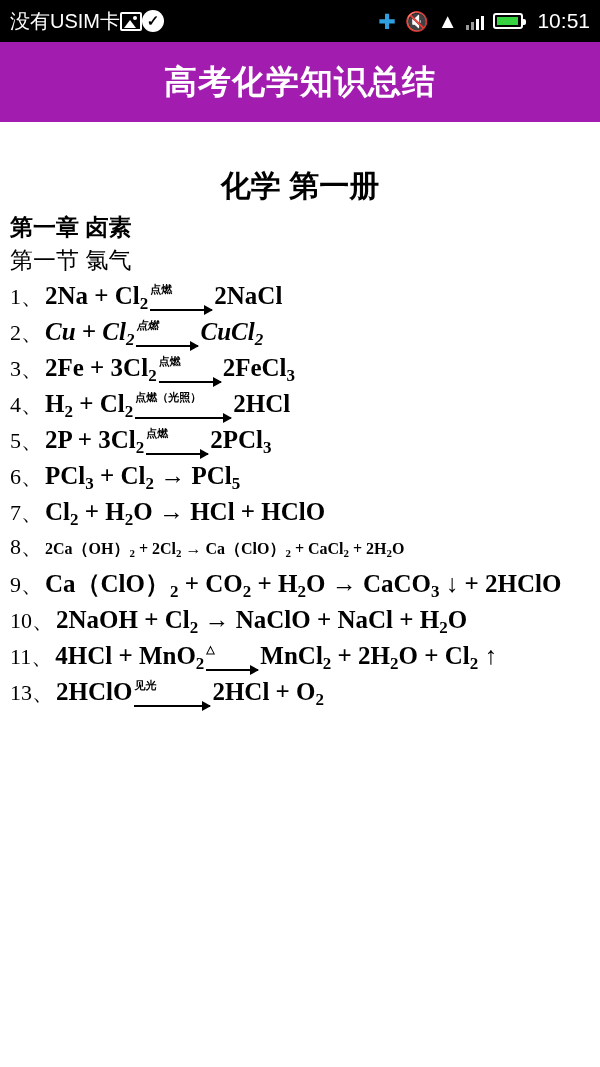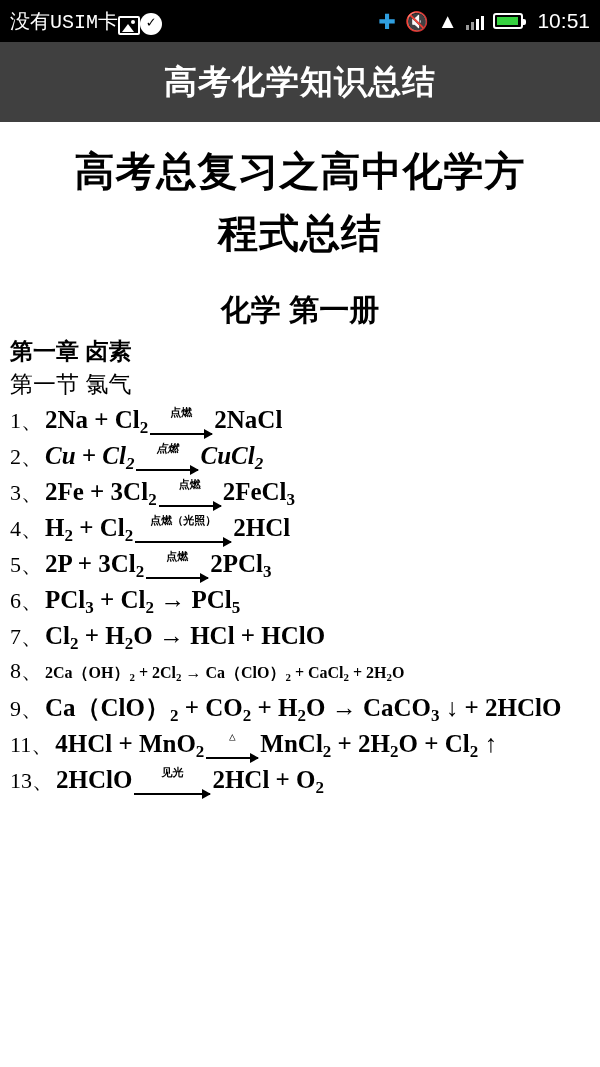--- a/index.html
+++ b/index.html
@@ -14,23 +14,22 @@
     height: 42px;
     background: #000000;
     color: #ffffff;
     display: flex;
     align-items: center;
     padding: 0 10px;
     font-size: 20px;
   }
   .status-left {
     display: flex;
-    align-items: flex-end;
+    align-items: center;
     flex: 0 0 auto;
-    font-family: Liberation Mono, monospace;
   }
   .status-carrier { font-size: 20px; letter-spacing: 0; }
   .status-mid { flex: 1 1 auto; }
   .status-right {
     display: flex;
     align-items: center;
     gap: 9px;
     flex: 0 0 auto;
   }
   .ico { display: inline-block; line-height: 1; }
@@ -71,21 +70,21 @@
   .battery:after {
     content: ""; position: absolute; right: -5px; top: 4px;
     width: 3px; height: 6px; background: #ffffff; border-radius: 0 2px 2px 0;
   }
   .battery span { display: block; height: 100%; width: 92%; background: #36d13f; }
   .status-clock { font-size: 21px; margin-left: 5px; }
 
   
   .appbar {
     height: 80px;
-    background: #404040;
+    background: #a21caf;
     display: flex;
     align-items: center;
     justify-content: center;
     text-align: right;
   }
   .appbar-title {
     color: #ffffff;
     font-size: 33px;
     font-weight: bold;
     letter-spacing: 1px;
@@ -157,25 +156,24 @@
   .arrow {
     display: inline-block;
     position: relative;
     vertical-align: middle;
     margin: 0 2px;
   }
   .arrow .cond {
     display: block;
     font-size: 11px;
     font-weight: bold;
-    text-align: center;
     line-height: 1;
     margin-bottom: 14px;
     white-space: nowrap;
-    font-family: Liberation Mono, monospace;
+    font-family: Liberation Serif, serif;
   }
   .arrow .line {
     display: block;
     height: 2px;
     background: #000;
     position: relative;
   }
   .arrow .line:after {
     content: "";
     position: absolute;
@@ -211,24 +209,20 @@
       </span>
     <span class="status-clock">10:51</span>
   </div>
 </div>
 
 <div class="appbar">
   <div class="appbar-title">高考化学知识总结</div>
 </div>
 
 <div class="content">
-  <div class="doc-title">
-    <div>高考总复习之高中化学方</div>
-    <div>程式总结</div>
-  </div>
 
   <div class="section-head">化学 第一册</div>
   <div class="chapter">第一章  卤素</div>
   <div class="subchapter">第一节  氯气</div>
 
   <div class="eq-list" id="eq-list">
       <div class="eq-row">
         <span class="eq-num">1、</span>
         <span class="eq-body">2Na + Cl<sub>2</sub><span class="arrow" style="width: 62px;"><span class="cond">点燃</span><span class="line"></span></span>2NaCl</span>
       </div>
@@ -255,20 +249,24 @@
       <div class="eq-row">
         <span class="eq-num">7、</span>
         <span class="eq-body">Cl<sub>2</sub> + H<sub>2</sub>O → HCl + HClO</span>
       </div>
       <div class="eq-row stacked"><span class="eq-num">8、</span><span class="eq-body">2Ca（OH）<sub>2</sub> + 2Cl<sub>2</sub> → Ca（ClO）<sub>2</sub> + CaCl<sub>2</sub> + 2H<sub>2</sub>O</span></div>
       <div class="eq-row">
         <span class="eq-num">9、</span>
         <span class="eq-body">Ca（ClO）<sub>2</sub> + CO<sub>2</sub> + H<sub>2</sub>O → CaCO<sub>3</sub> ↓ + 2HClO</span>
       </div>
       <div class="eq-row">
+        <span class="eq-num">10、</span>
+        <span class="eq-body">2NaOH + Cl<sub>2</sub> → NaClO + NaCl + H<sub>2</sub>O</span>
+      </div>
+      <div class="eq-row">
         <span class="eq-num">11、</span>
         <span class="eq-body">4HCl + MnO<sub>2</sub><span class="arrow" style="width: 52px;"><span class="cond">△</span><span class="line"></span></span>MnCl<sub>2</sub> + 2H<sub>2</sub>O + Cl<sub>2</sub> ↑</span>
       </div>
       <div class="eq-row">
         <span class="eq-num">13、</span>
         <span class="eq-body">2HClO<span class="arrow" style="width: 76px;"><span class="cond">见光</span><span class="line"></span></span>2HCl + O<sub>2</sub></span>
       </div>
     </div>
 </div>
 

